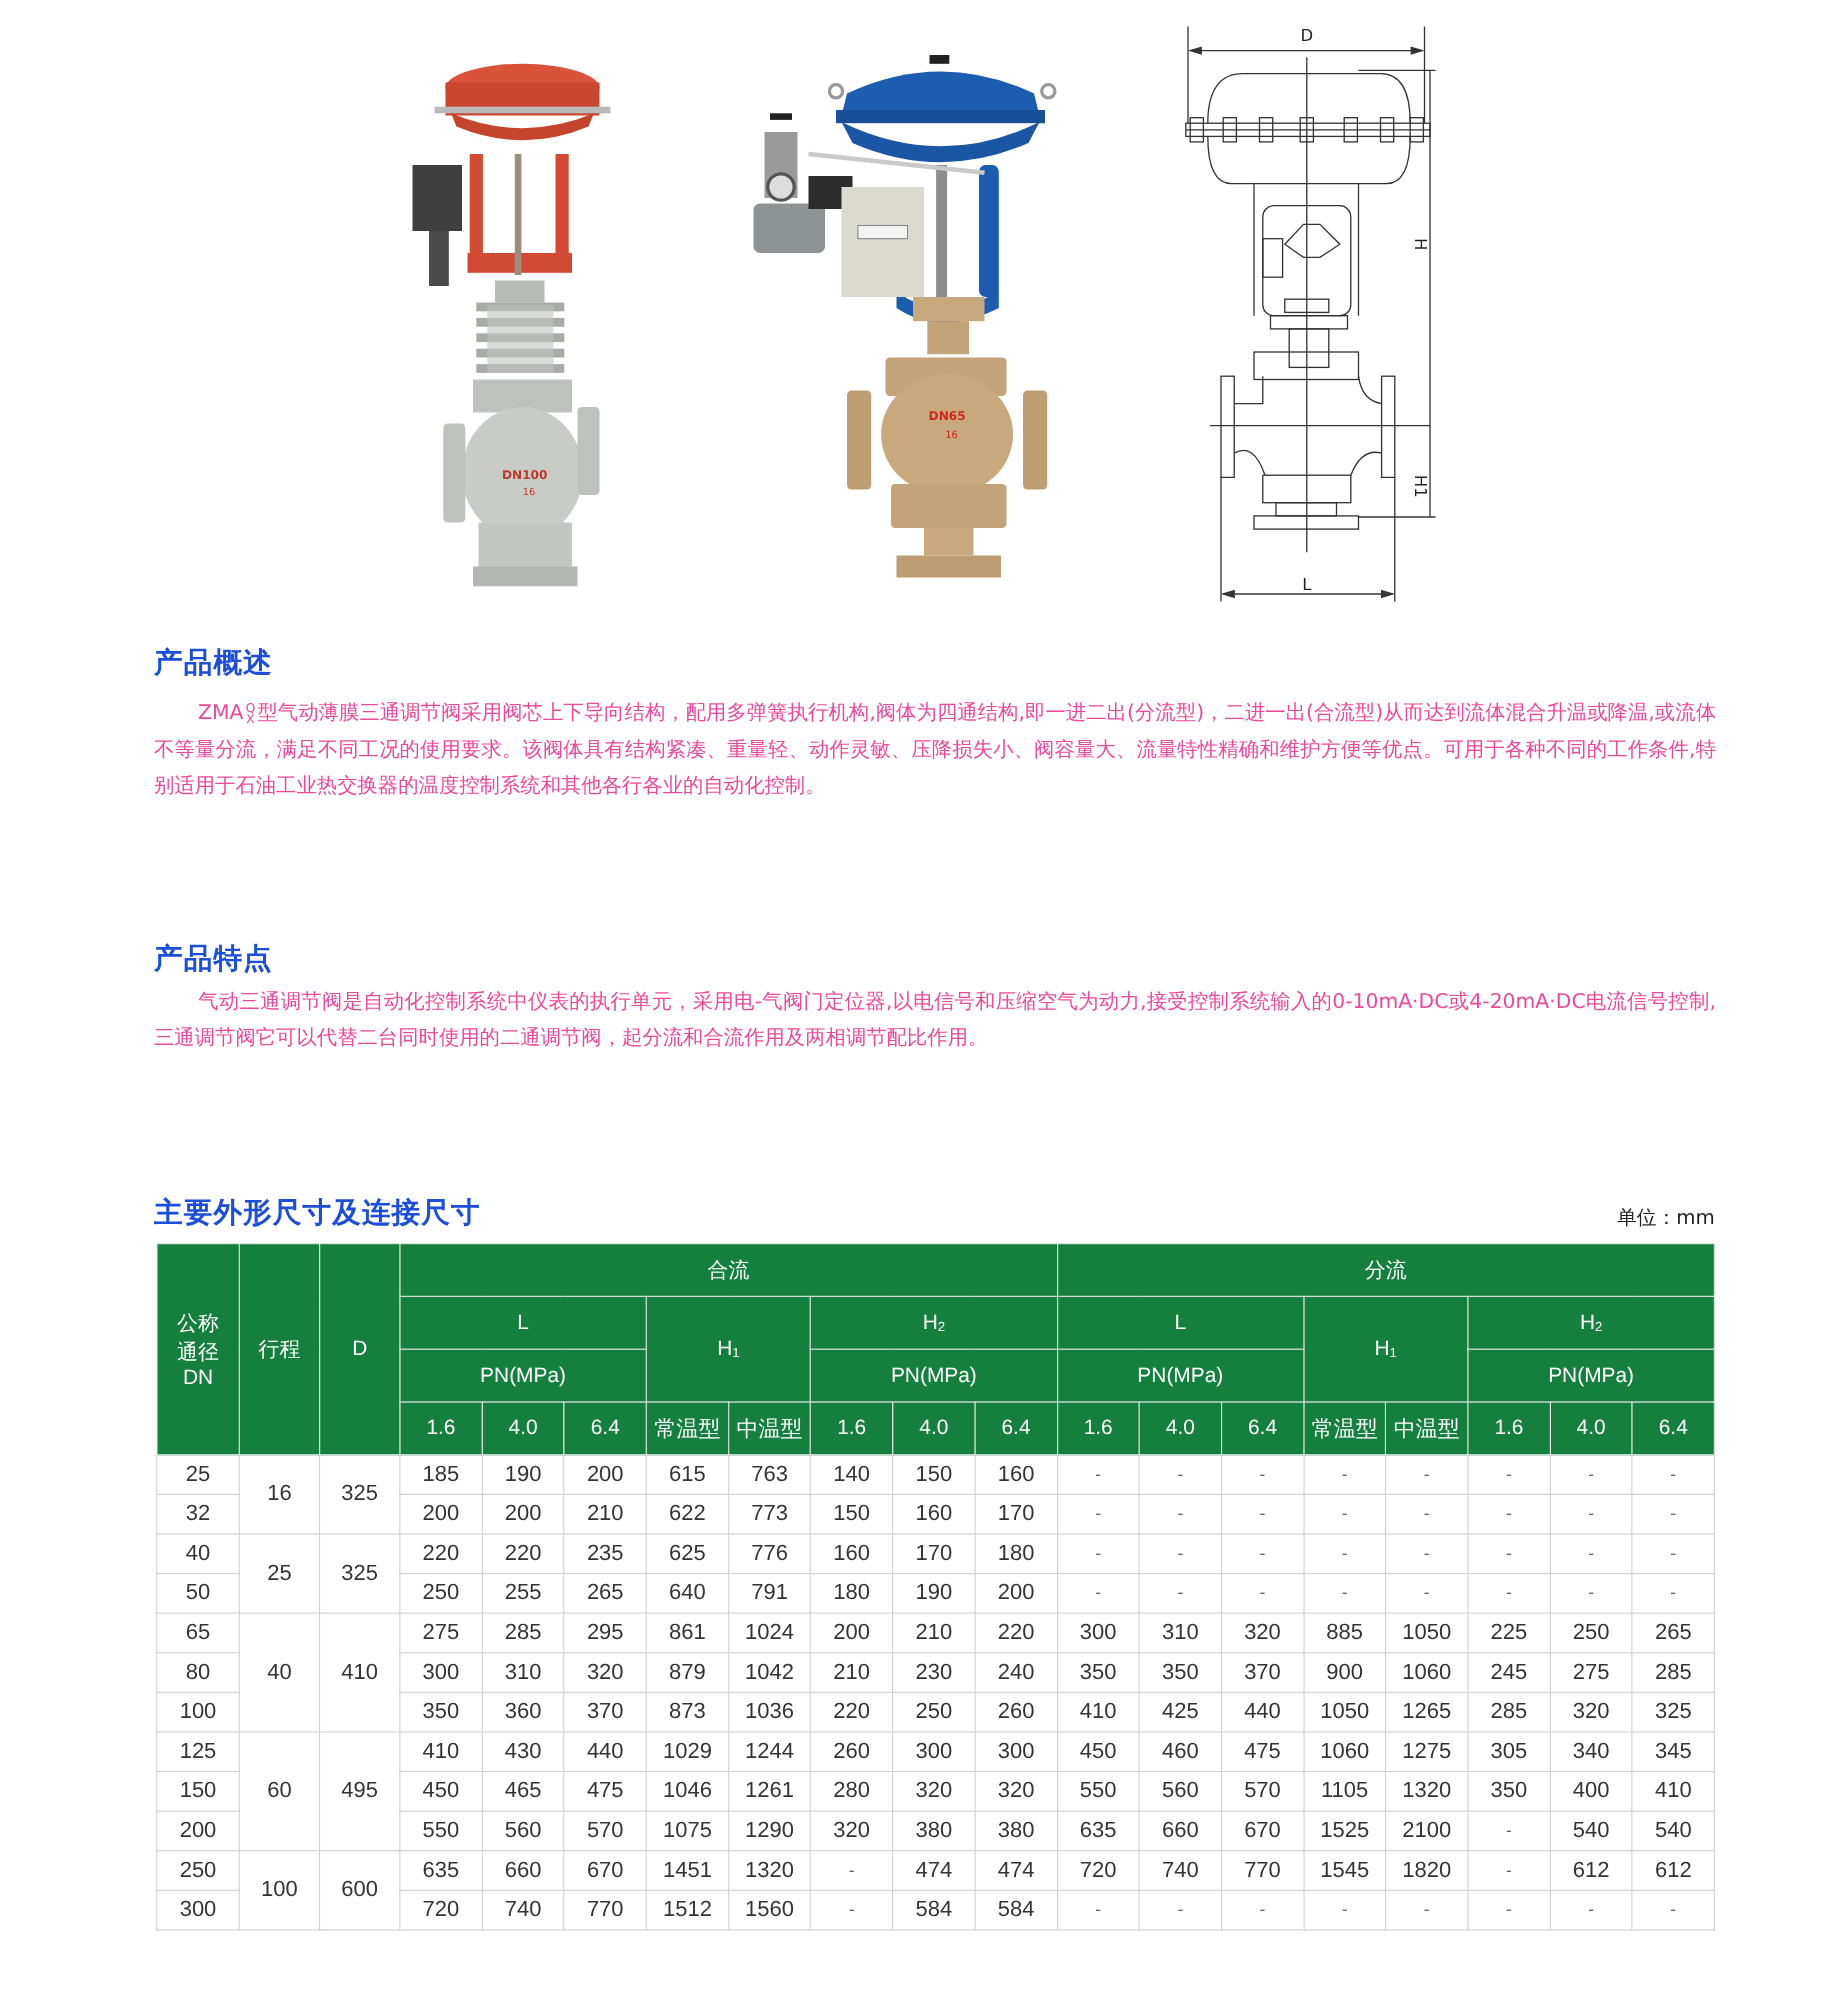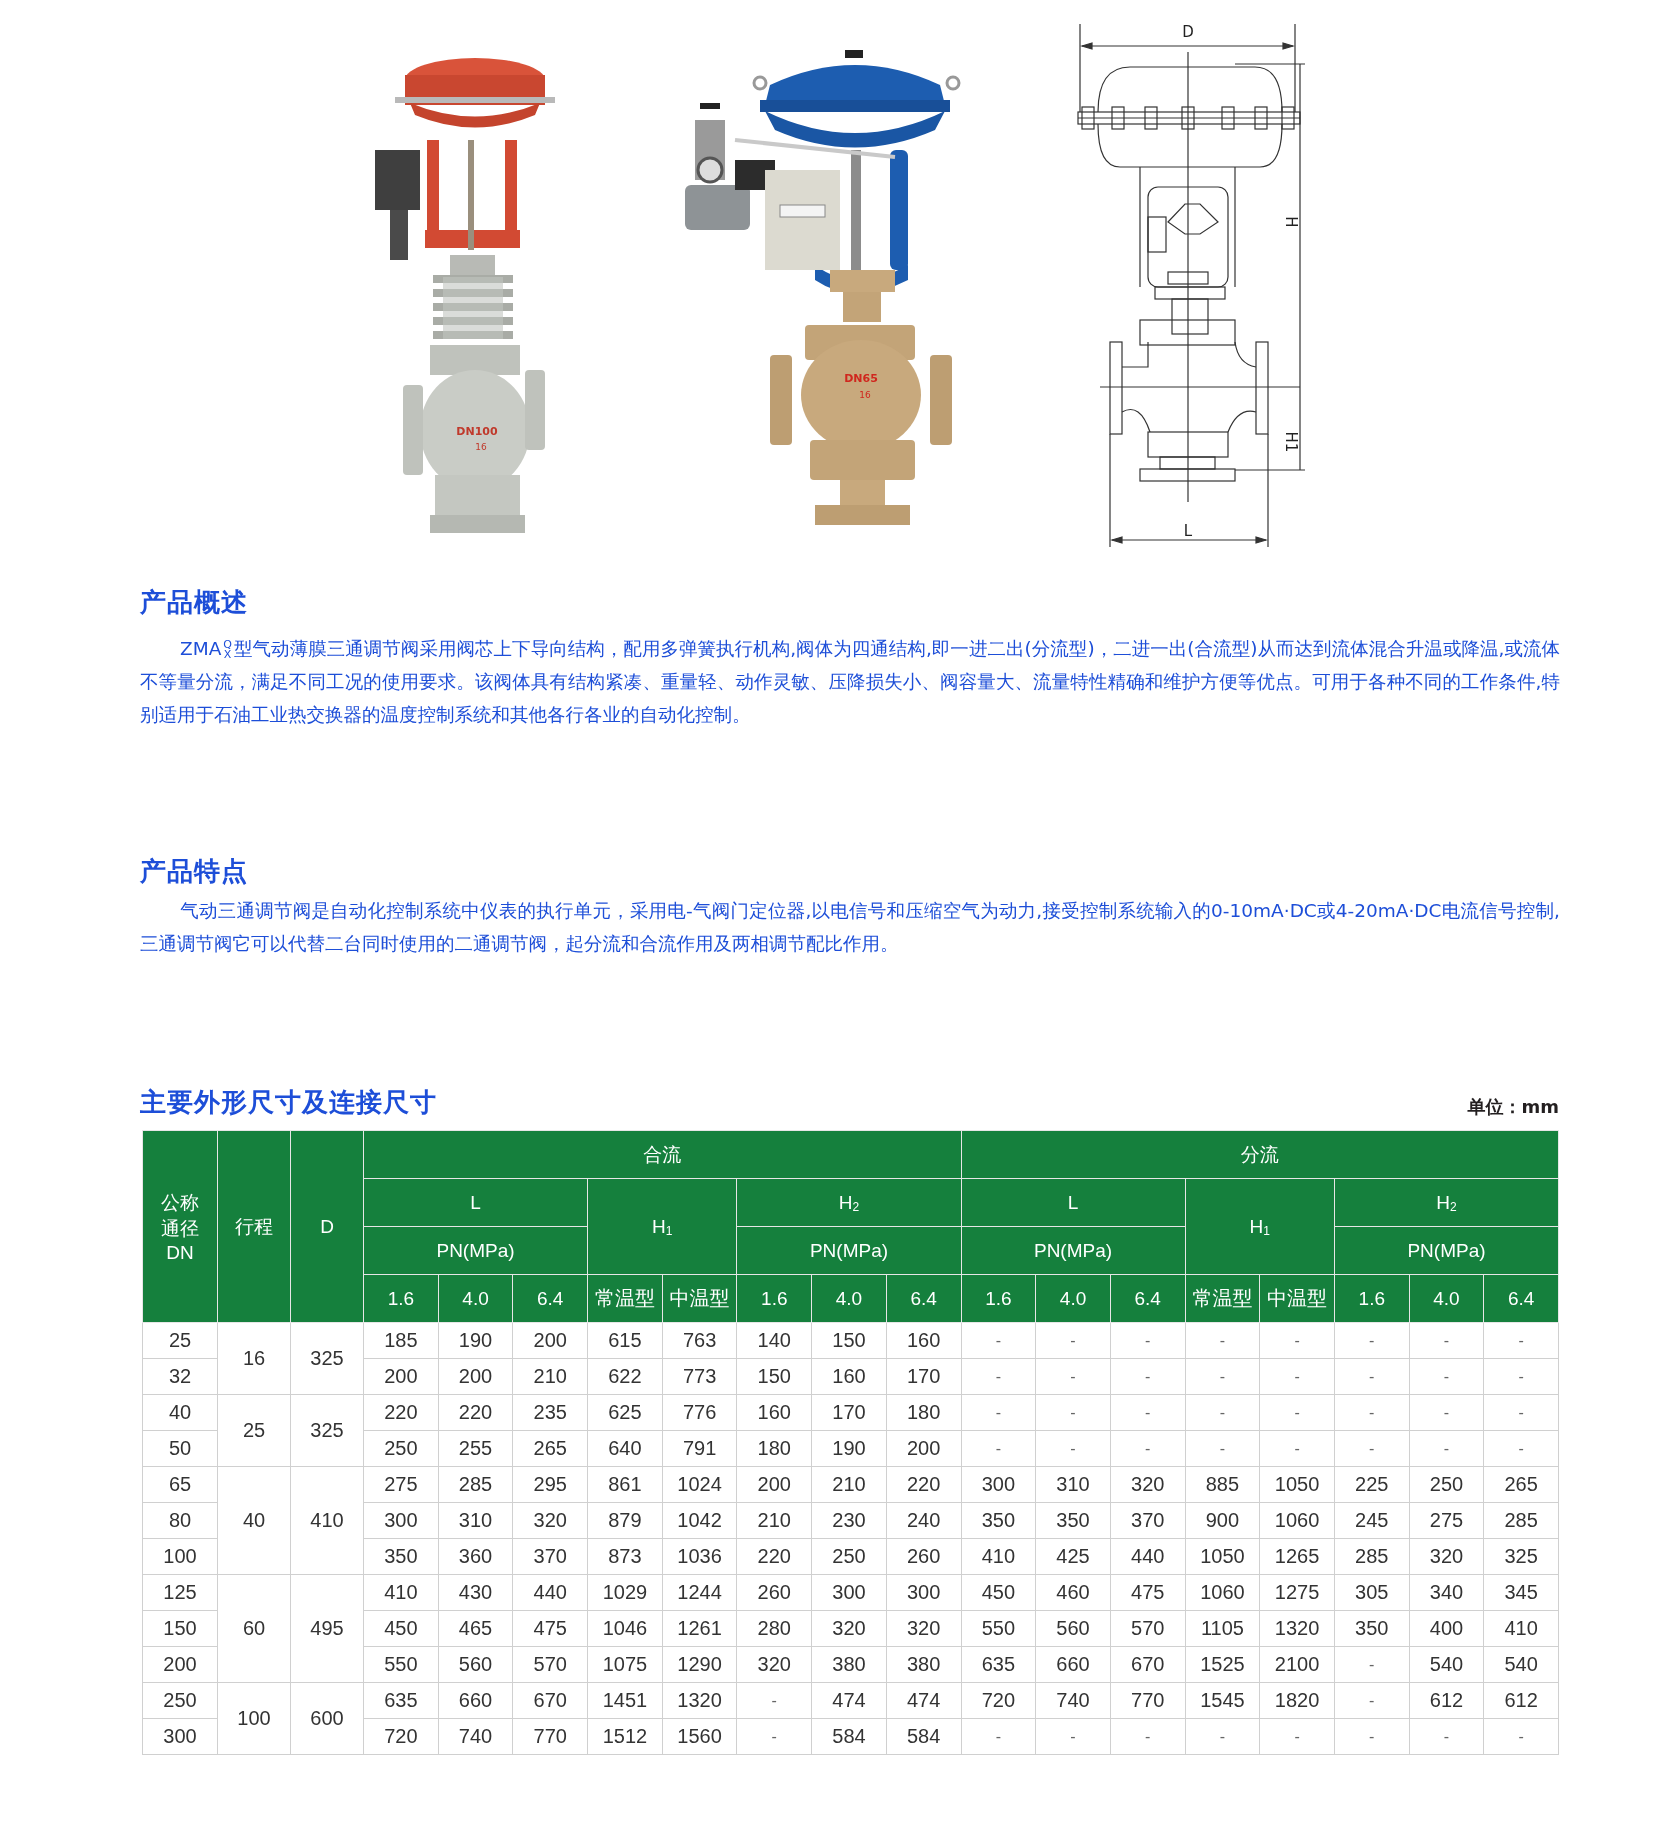--- a/index.html
+++ b/index.html
@@ -7,27 +7,27 @@
     width: 1677px; height: 1829px; position: relative; overflow: hidden;
     font-family: "DejaVu Sans", "Liberation Sans", sans-serif; color: #231f20;
   }
   .figure { position: absolute; }
   .section-title {
     position: absolute; left: 140px; font-size: 26px; font-weight: bold;
     color: #1d4ed8; letter-spacing: 1px;
   }
   .para {
     position: absolute; left: 140px; width: 1420px; font-size: 18.5px;
-    line-height: 33px; color: #1d4ed8; text-align: justify;
+    line-height: 33px; color: #ec4899; text-align: justify;
   }
   .para .indent { display: inline-block; width: 40px; }
   .zma-sub { display: inline-block; vertical-align: middle; font-size: 11px; line-height: 10px; text-align: center; margin: 0 2px; }
   .zma-sub span { display: block; }
   .unit {
-    position: absolute; right: 118px; top: 1095px; font-size: 18px; font-weight: bold; color: #231f20;
+    position: absolute; right: 118px; top: 1095px; font-size: 18px; font-weight: normal; color: #231f20;
   }
   table.spec {
     position: absolute; left: 142px; top: 1130px; width: 1417px;
     border-collapse: collapse; table-layout: fixed;
     font-family: "Liberation Sans", "DejaVu Sans", sans-serif;
   }
   table.spec th {
     background: #15803d; color: #ffffff; font-weight: normal; font-size: 19px;
     border: 1.5px solid #e6e6e6; text-align: center; vertical-align: middle;
     height: 47px; padding: 0;

